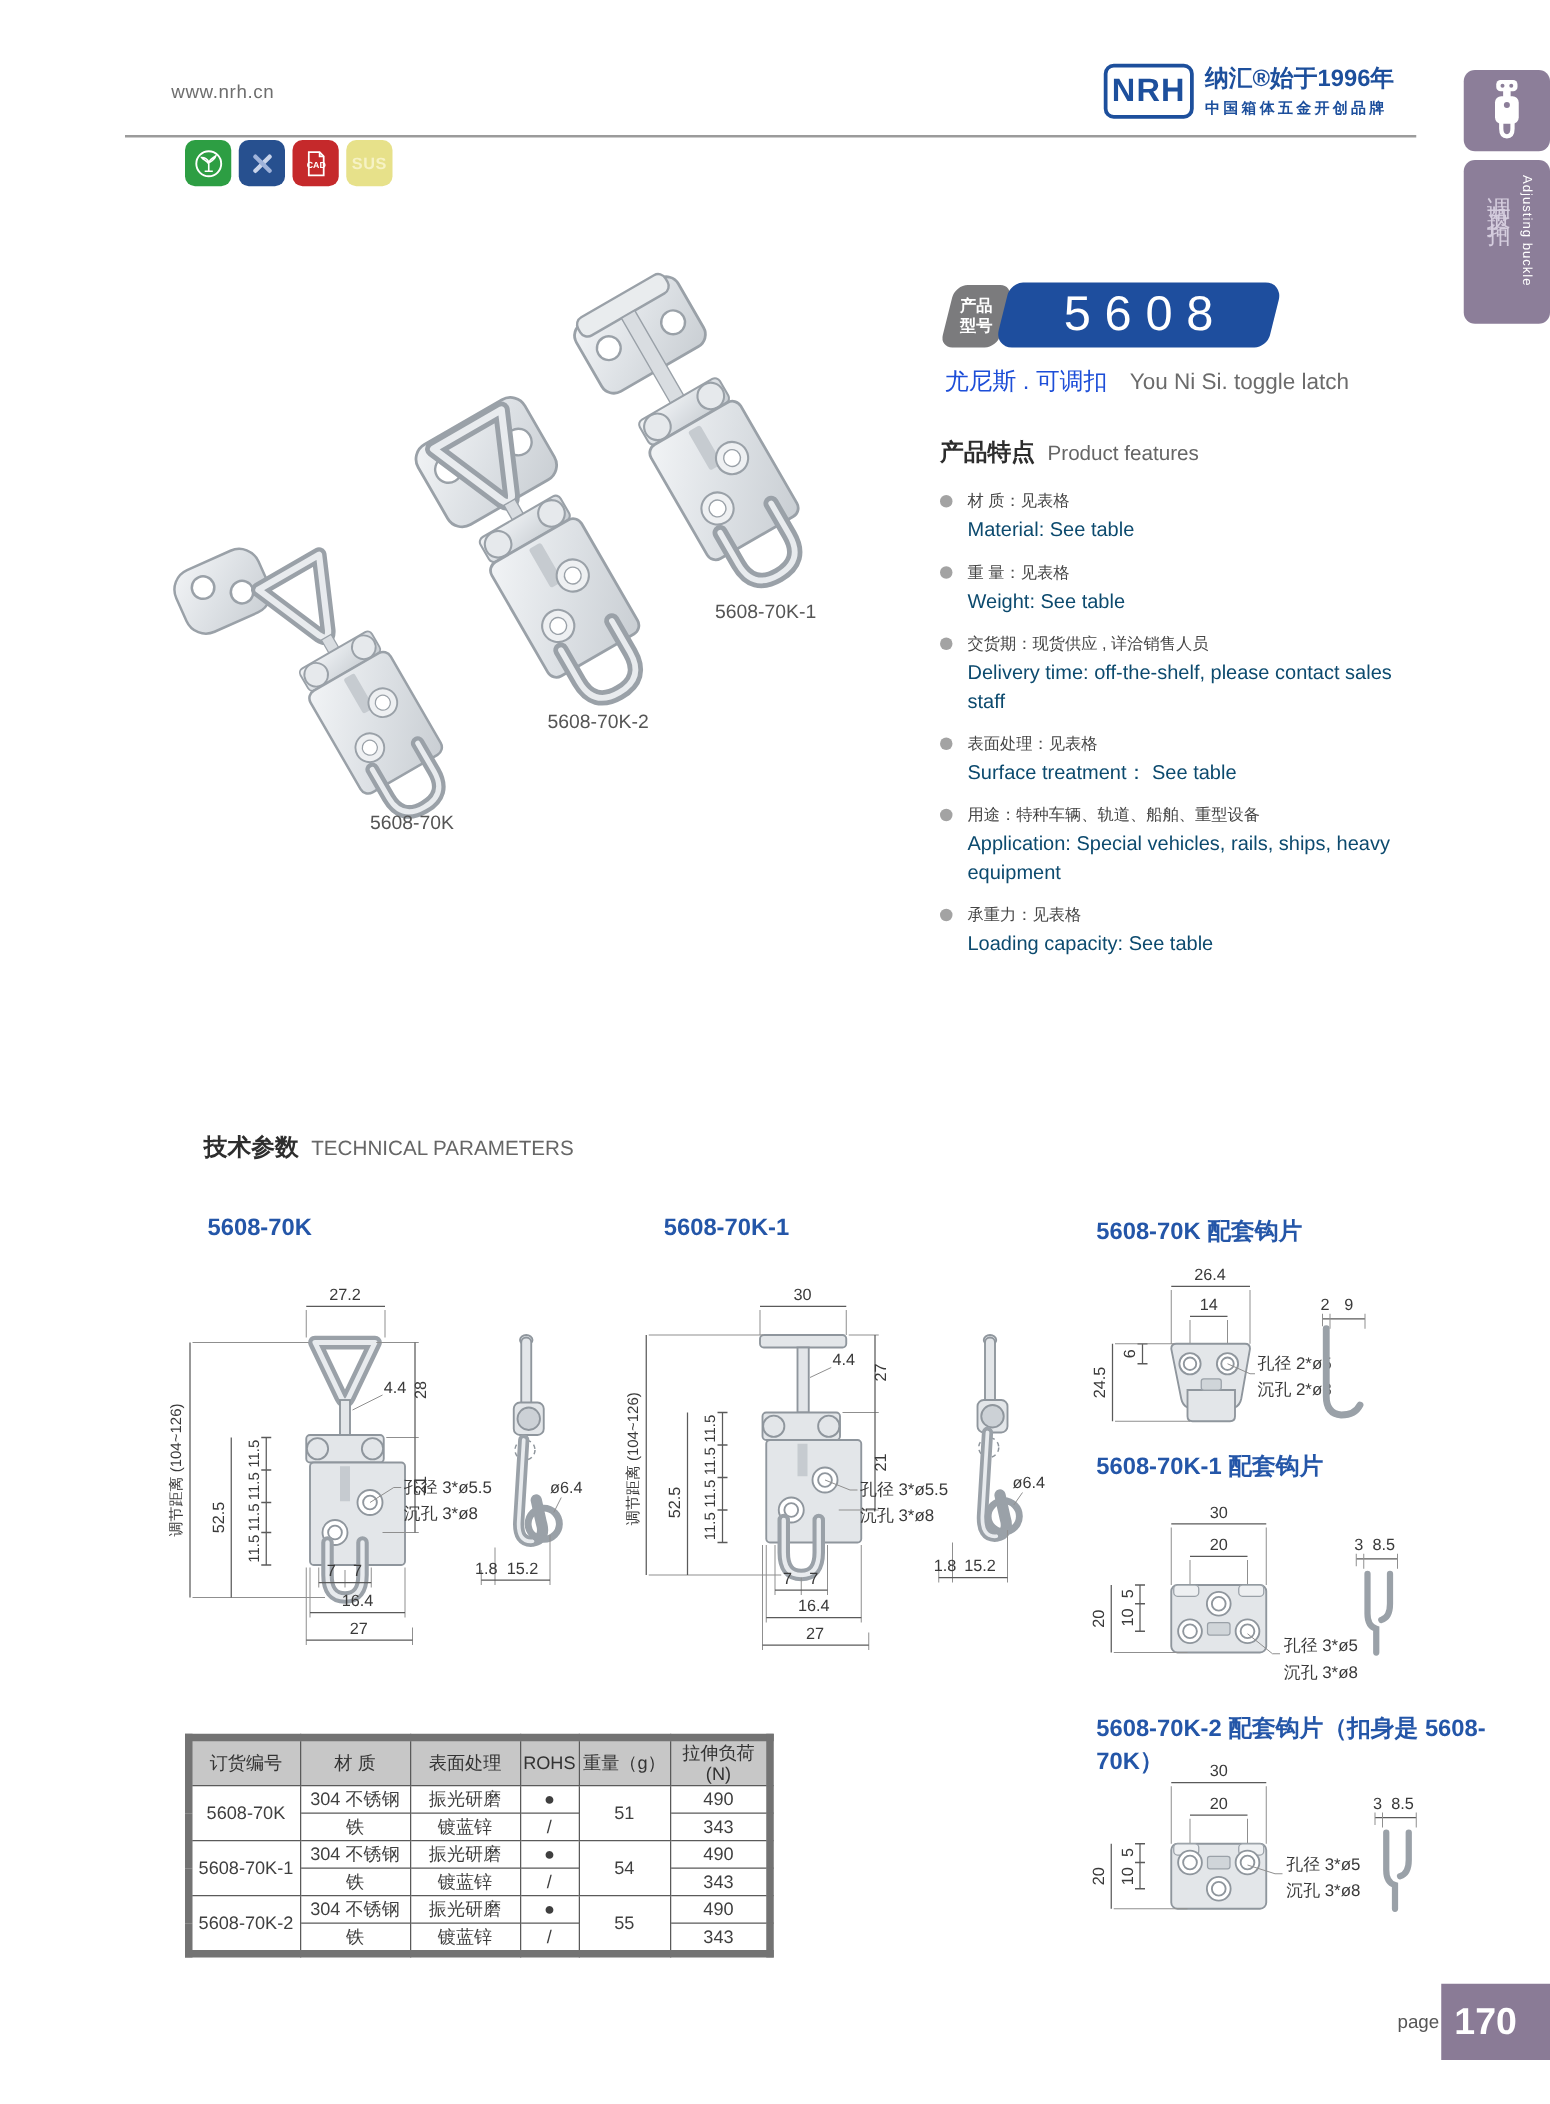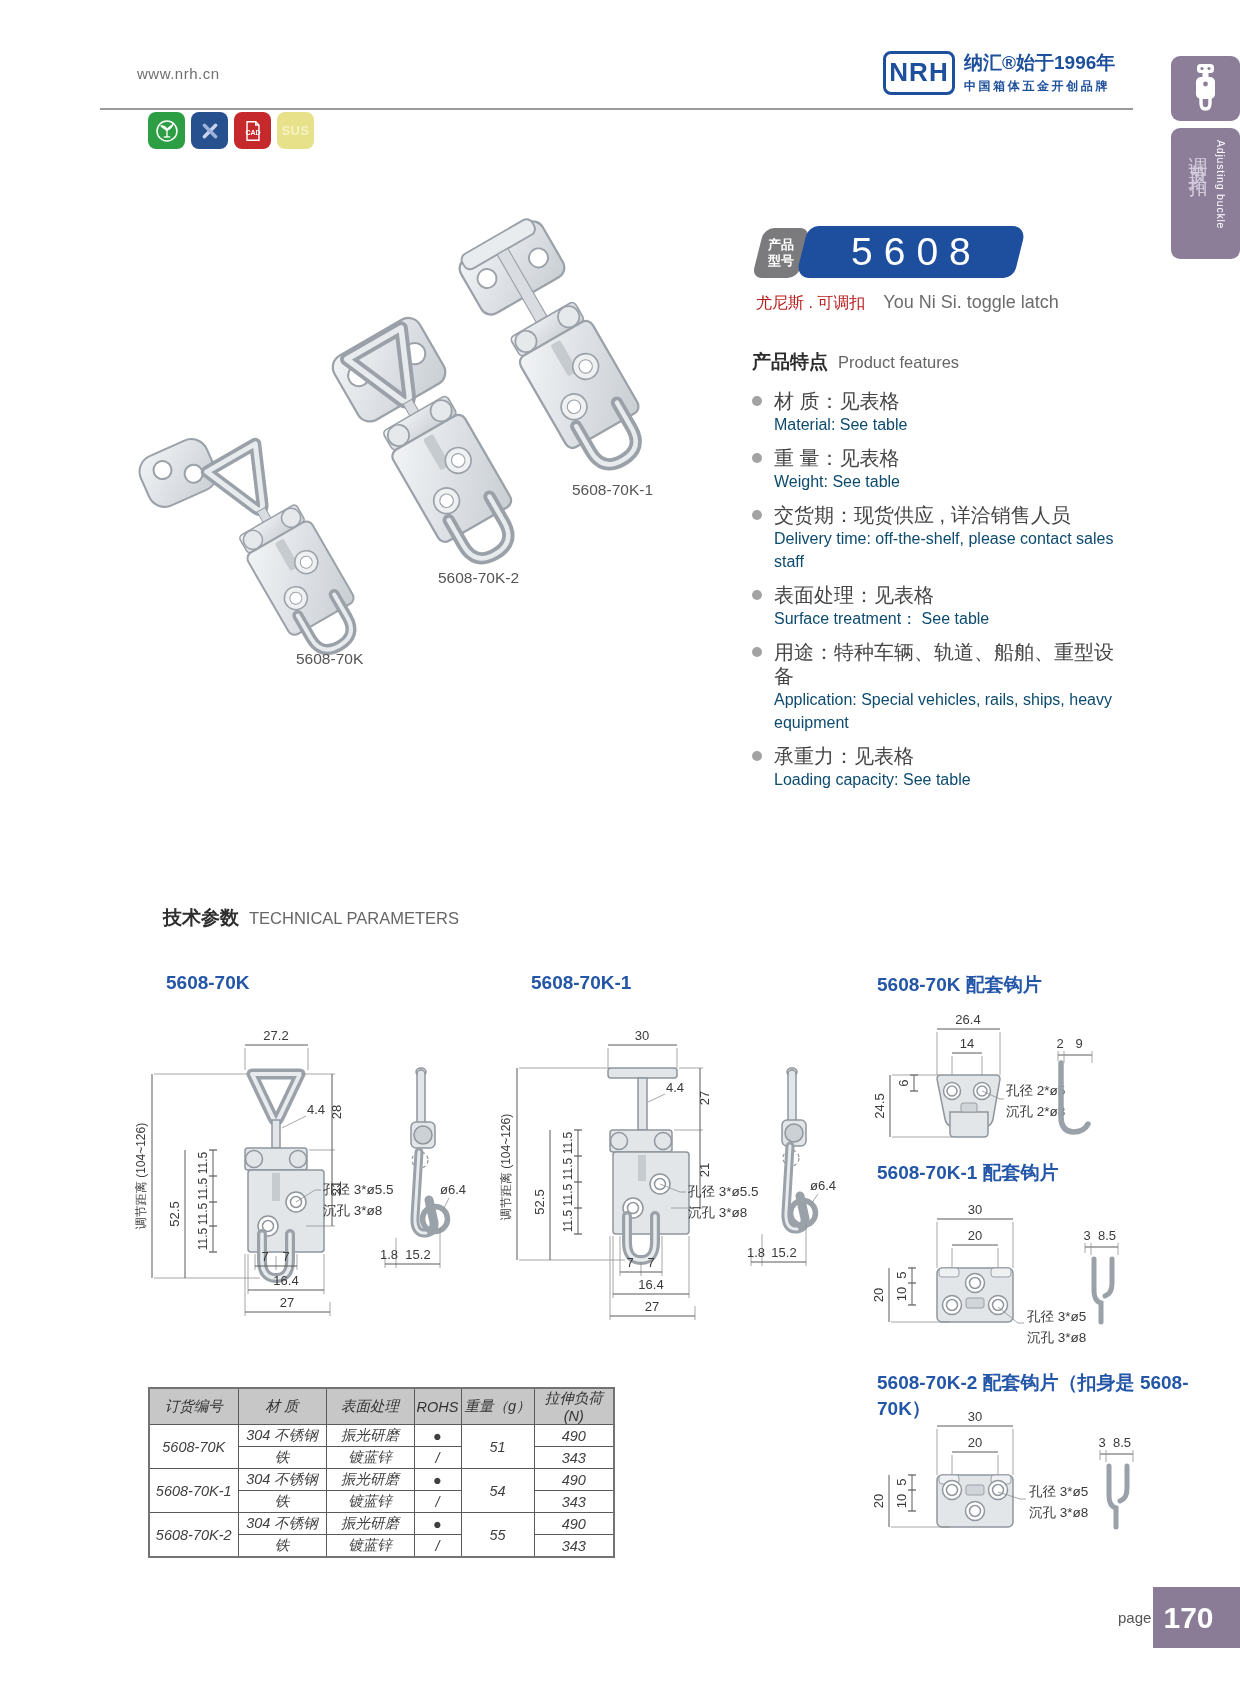--- a/index.html
+++ b/index.html
@@ -27,46 +27,46 @@
         letter-spacing:.8px;color:#ffffff;}
   
   .tag{background:#7b7b7d;border-radius:10px;transform:skewX(-14deg);
        display:flex;align-items:center;justify-content:center;}
   .tag-inner{transform:skewX(14deg);color:#fff;font-size:13px;font-weight:bold;
        text-align:center;line-height:1.25;}
   .banner{background:#1e4e9e;border-radius:10px 14px 10px 14px;transform:skewX(-14deg);
        display:flex;align-items:center;justify-content:center;}
   .banner-text{transform:skewX(14deg);color:#fff;font-size:39px;letter-spacing:11px;
        padding-left:10px;}
-  .subtitle .zh{font-size:16px;color:#b91c1c;}
+  .subtitle .zh{font-size:19px;color:#1d4ed8;}
   .subtitle .en{font-size:18px;color:#6b6b6b;margin-left:18px;}
   
   .sec-head .zh{font-size:19px;font-weight:bold;color:#2d2d2d;}
   .sec-head .en{font-size:16.5px;color:#666;margin-left:10px;text-align:right;}
   .features ul{list-style:none;margin:0;padding:0;}
   .features li{position:relative;padding-left:22px;margin-bottom:10px;}
   .fdot{position:absolute;left:0;top:7px;width:10px;height:10px;border-radius:50%;background:#a3a3a3;}
-  .fzh{font-size:20px;color:#464646;line-height:24px;}
+  .fzh{font-size:13px;color:#464646;line-height:24px;}
   .fen{font-size:16px;color:#0c4a6e;line-height:23px;}
   
   .dtitle{color:#2456a8;font-weight:bold;font-size:19px;}
   svg text{font-family:"Liberation Sans","DejaVu Sans",sans-serif;fill:#3a3a3a;}
   .dim{font-size:13px;text-anchor:middle;}
   .note{font-size:13.5px;text-anchor:start;}
   .ln{stroke:#5a5a5a;stroke-width:1;fill:none;}
   .ext{stroke:#8f8f8f;stroke-width:.8;fill:none;}
   .tick{stroke:#5a5a5a;stroke-width:1.2;}
   .part{fill:#e3e6e9;stroke:#8f969d;stroke-width:1.5;}
   .hole-o{fill:#ffffff;stroke:#8f969d;stroke-width:1.5;}
   .stamp{fill:#d0d5d9;stroke:#9aa1a8;stroke-width:1;}
   .metal-stroke{stroke:#9aa1a8;fill:none;}
   .hi-stroke{stroke:#e8ebee;fill:none;}
   .dash{stroke:#8f969d;stroke-width:1.2;fill:none;stroke-dasharray:3.5,3;}
   
-  table.spec{border-collapse:collapse;border:2px solid #737373;table-layout:fixed;font-style:italic;}
+  table.spec{border-collapse:collapse;border:6px solid #737373;table-layout:fixed;}
   table.spec th,table.spec td{border:1px solid #5a5a5a;text-align:center;
      font-size:14.5px;color:#3f3f3f;padding:0;}
   table.spec th{background:#c7c7c7;height:23px;font-weight:normal;color:#333;}
   table.spec td{height:21px;background:#fff;}
   td.rohs-pass{color:#1fa32e;font-size:19px;line-height:10px;}
   
   .pagelbl{font-size:15px;color:#555;}
   .pagebox{background:#8a7b96;display:flex;align-items:center;justify-content:center;
      color:#fff;font-weight:bold;font-size:30px;padding-right:16px;box-sizing:border-box;}
   .photo-label{font-size:15.5px;color:#555;}

